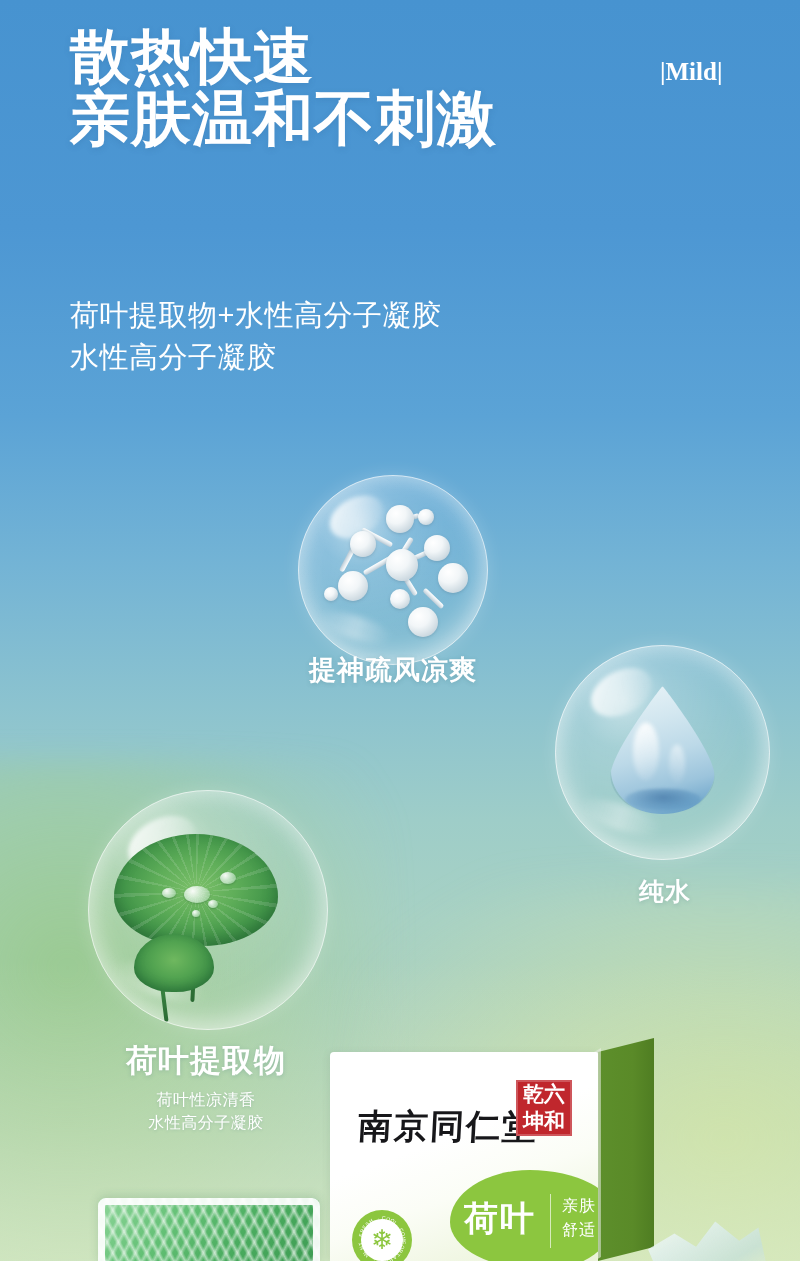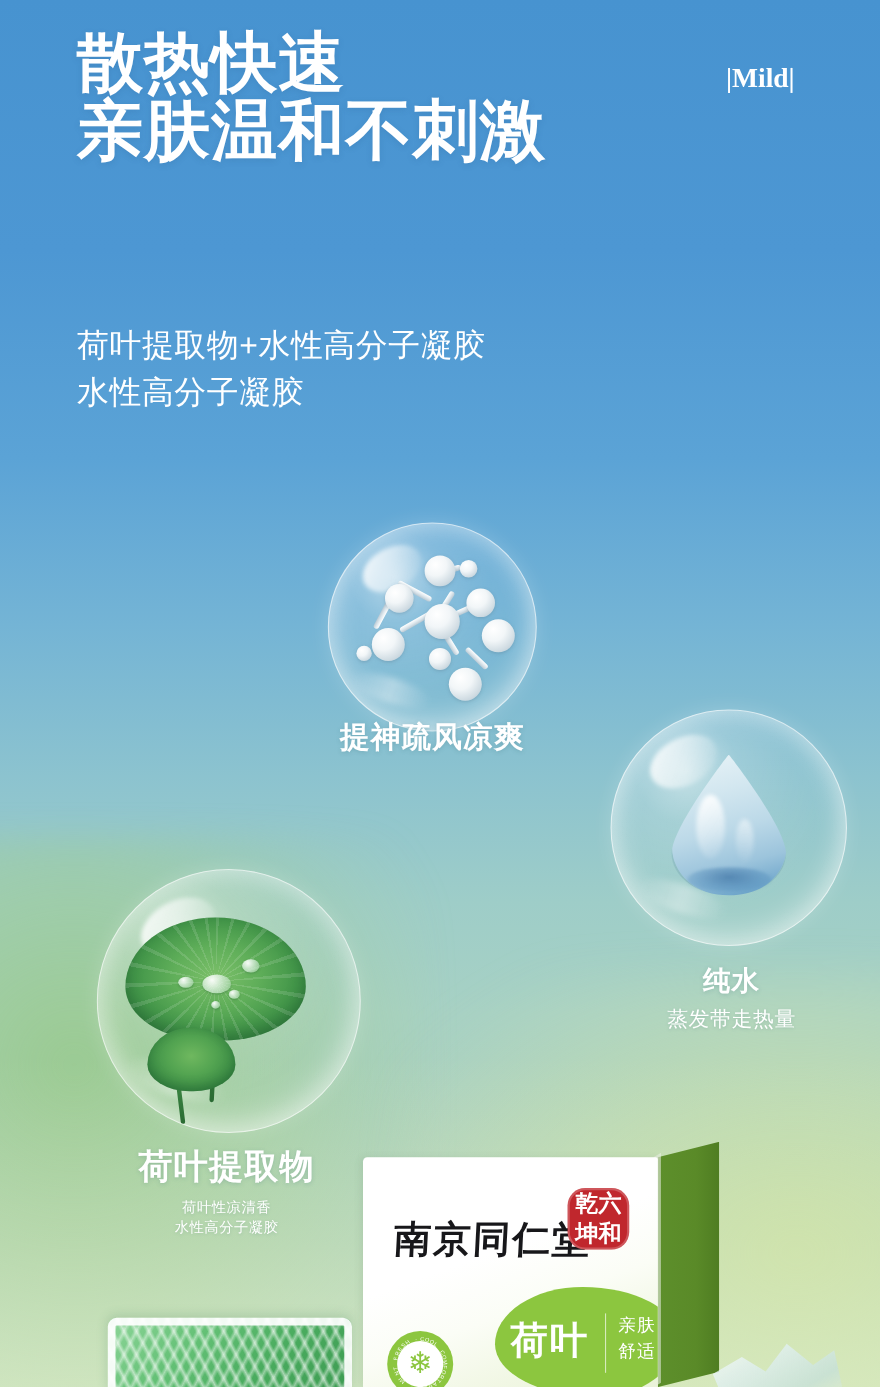--- a/index.html
+++ b/index.html
@@ -304,21 +304,21 @@
     font-size: 17px;
     line-height: 1.42;
     letter-spacing: 0.5px;
     text-shadow: 0 1px 3px rgba(60,110,120,0.22);
     white-space: nowrap;
   }
   #caption-gel   { left: 276px; top: 652px; width: 234px; }
   #caption-water { left: 560px; top: 875px; width: 210px; }
   #caption-lotus { left: 58px;  top: 1040px; width: 296px; }
   #caption-lotus .cap-title { font-size: 31px; font-family: Liberation Mono, monospace; }
-  #caption-lotus .cap-sub { font-size: 13px; }
+  #caption-lotus .cap-sub { font-size: 16px; }
   #caption-water .cap-title { font-size: 25px; }
   #caption-water .cap-sub { font-size: 19px; }
 
   
   #product-box {
     position: absolute;
     left: 330px;
     top: 1038px;
     width: 340px;
     height: 223px;
@@ -365,21 +365,21 @@
     white-space: nowrap;
     transform: skewX(-3deg);
   }
   .brand-seal {
     position: absolute;
     left: 186px;
     top: 28px;
     width: 56px;
     height: 56px;
     background: #c0272d;
-    border-radius: 16px;
+    border-radius: 0;
     color: #ffffff;
     font-family: "Liberation Serif", "DejaVu Serif", serif;
     font-weight: bold;
     font-size: 21px;
     line-height: 27px;
     text-align: center;
     padding: 1px 0 0 0;
     box-sizing: border-box;
     letter-spacing: 0px;
     box-shadow: inset 0 0 0 2px rgba(255,255,255,0.22);
@@ -564,21 +564,20 @@
       <div class="droplet-body"></div>
       <div class="droplet-hl"></div>
       <div class="droplet-hl2"></div>
       <div class="droplet-base"></div>
     </div>
   </div>
 
   <div class="caption" id="caption-water">
     <div class="cap-title">纯水</div>
     <div class="cap-sub">
-      <div>蒸发带走热量</div>
     </div>
   </div>
 
   <div class="bubble" id="bubble-lotus">
     <div class="bubble-sheen"></div>
     <div class="bubble-sheen2"></div>
     <div class="lotus">
       <div class="stem" style="left:104px; top:148px; height:64px; transform:rotate(3deg);"></div>
       <div class="stem" style="left:74px; top:190px; height:42px; transform:rotate(-7deg);"></div>
       <div class="leaf-big"></div>

